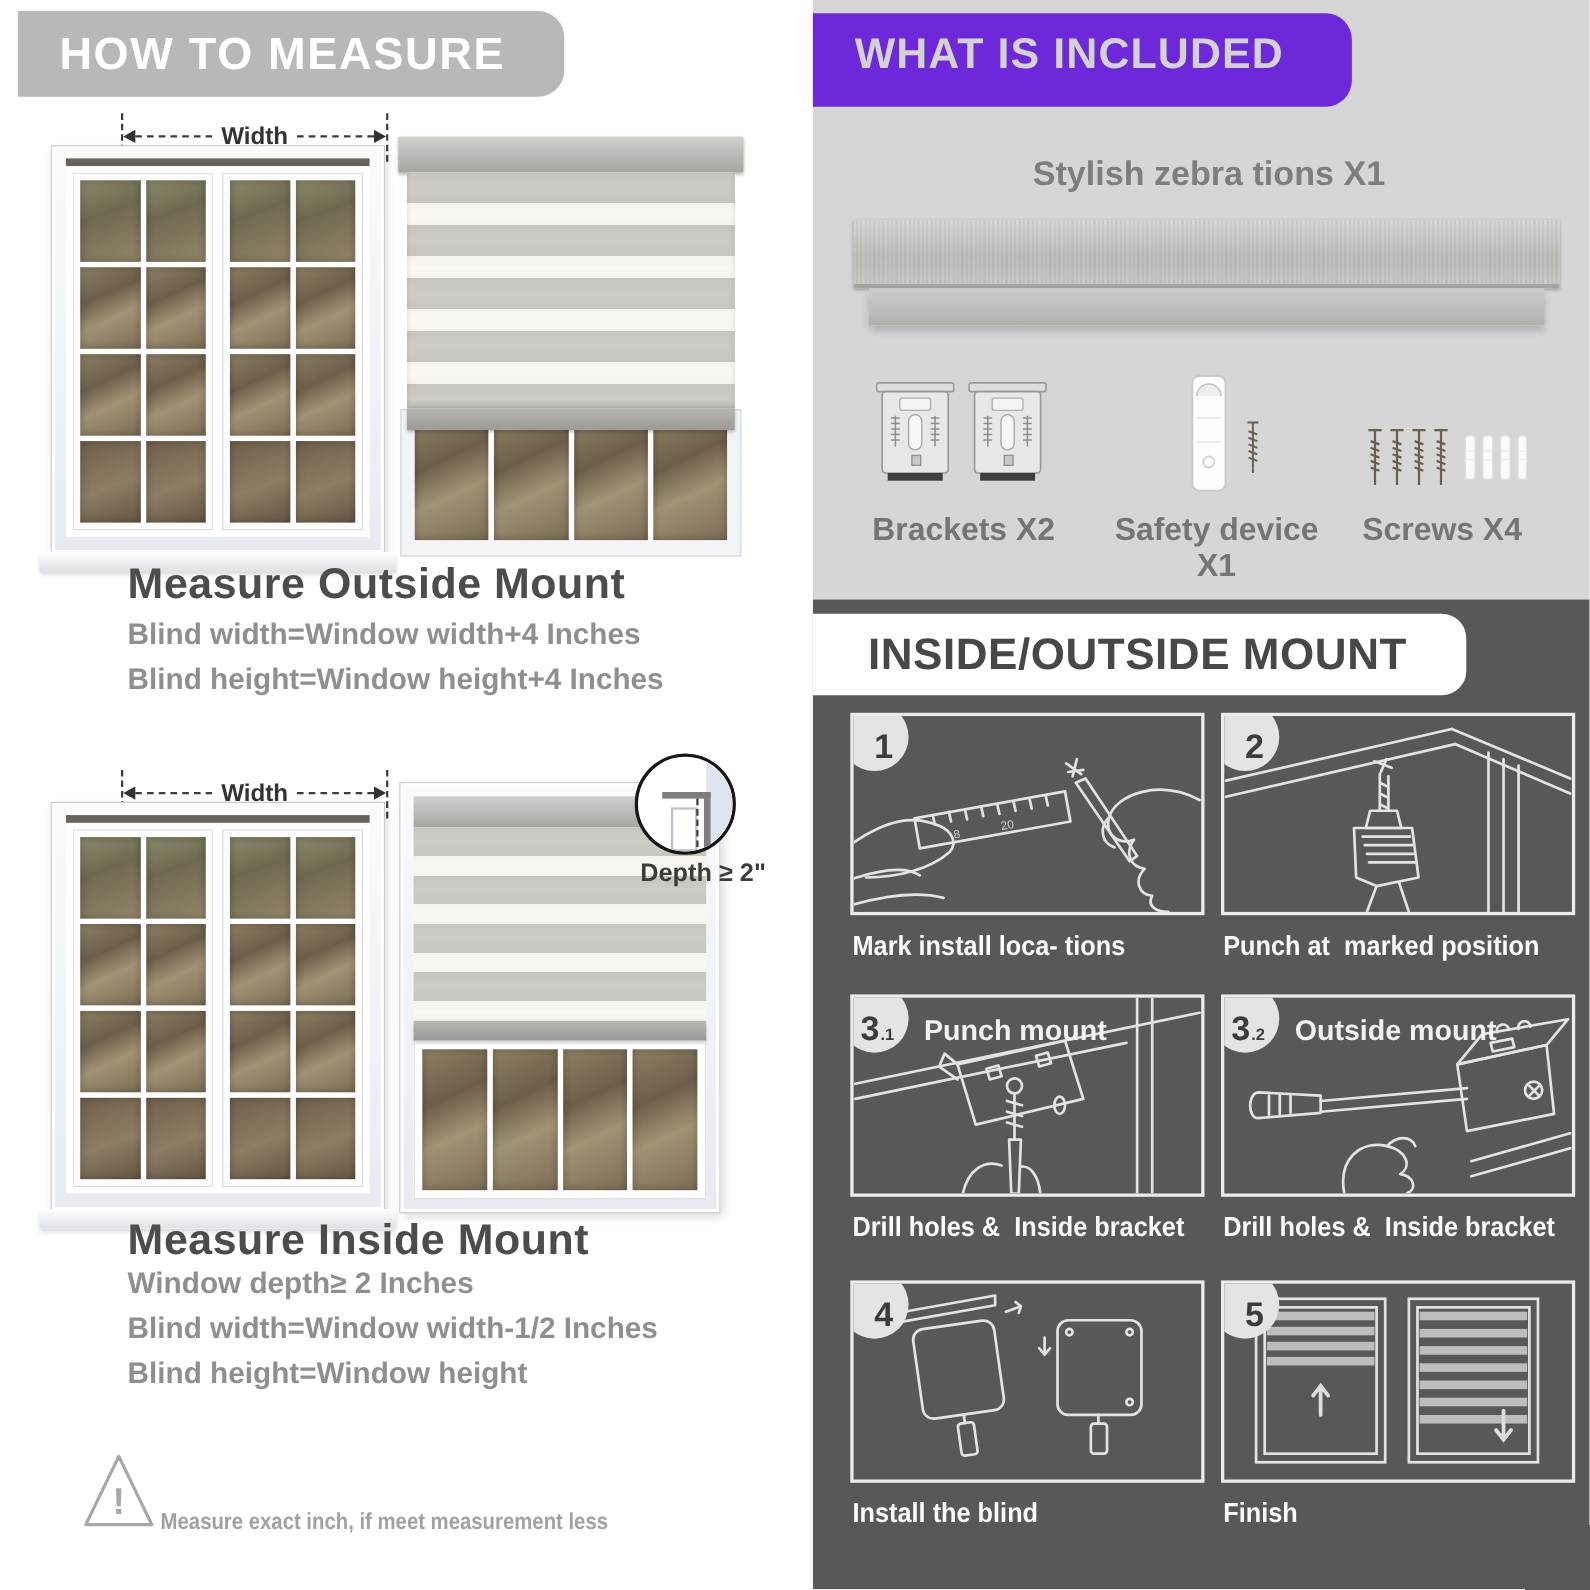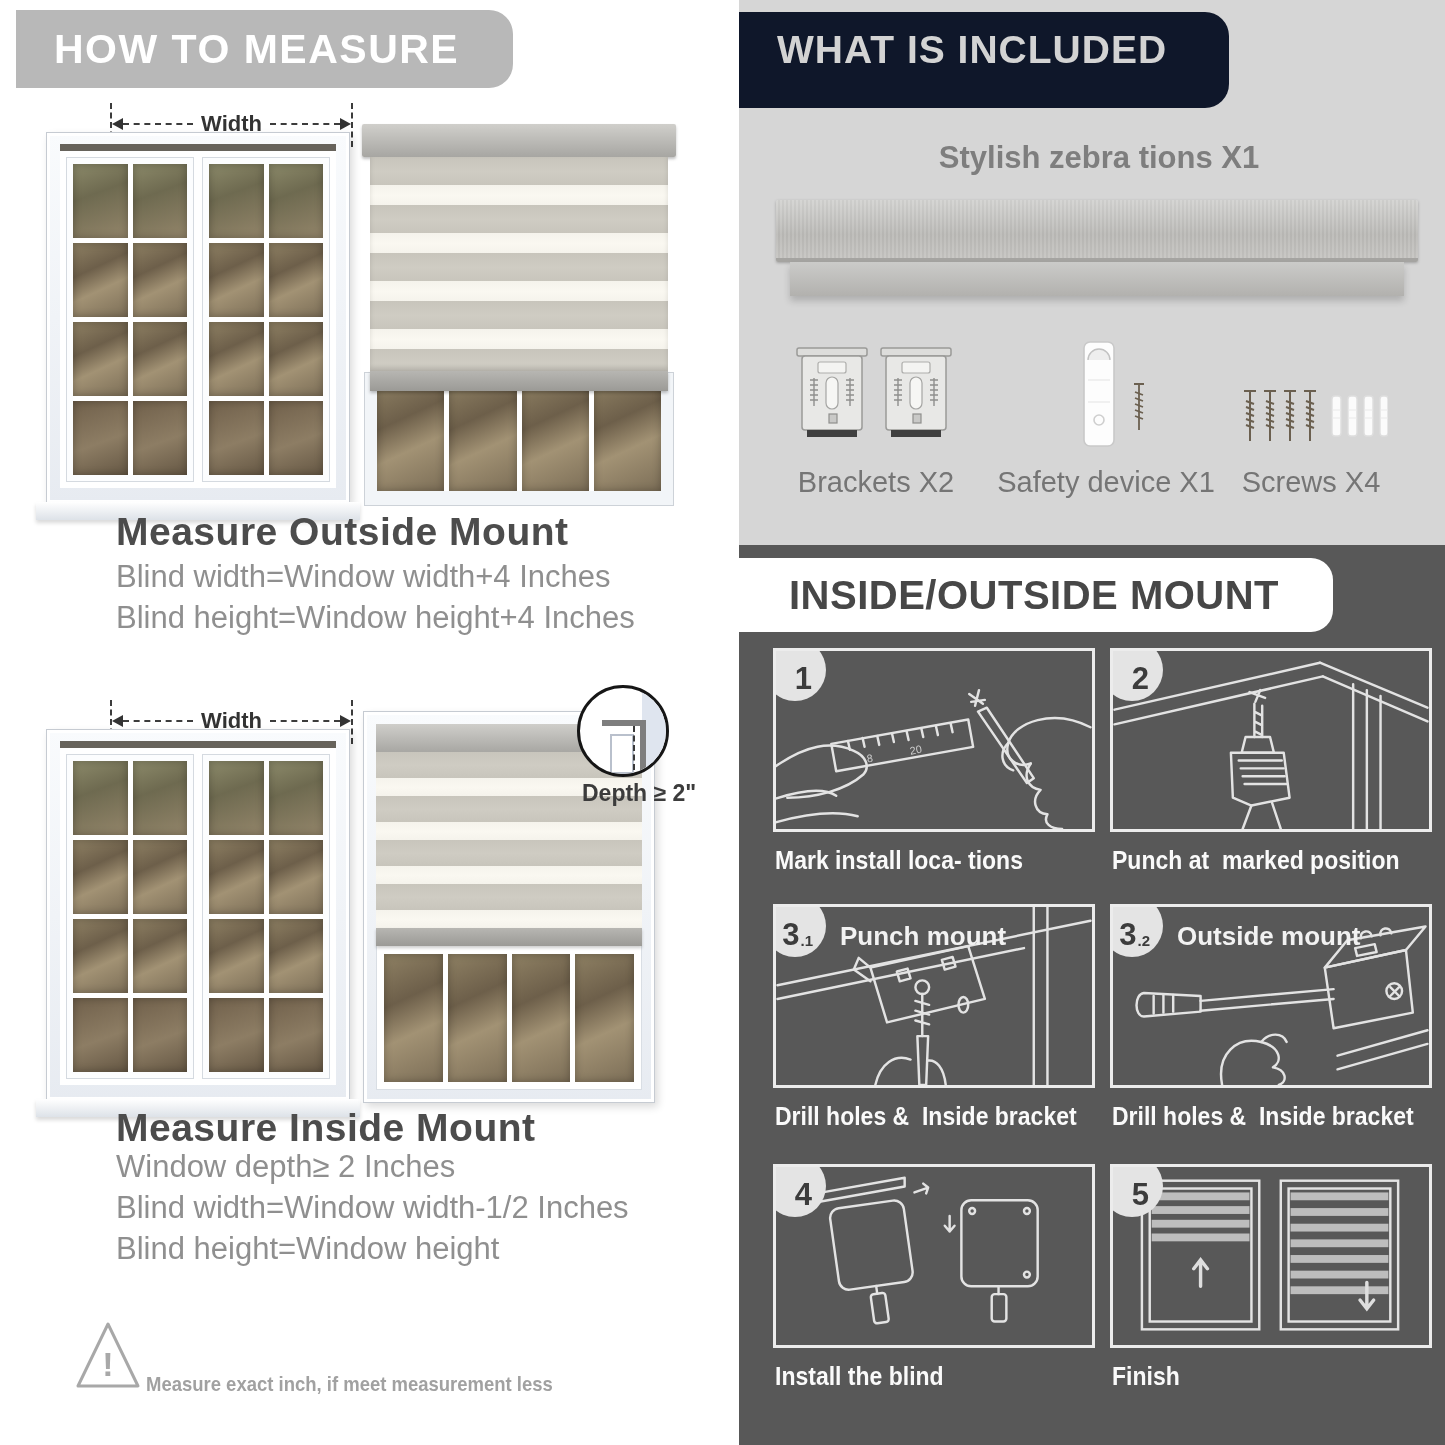--- a/index.html
+++ b/index.html
@@ -80,42 +80,42 @@
   .mag { position:absolute; left:561px; top:685px; width:92px; height:92px; border:3px solid #161616;
     border-radius:50%; background:#ffffff; overflow:hidden; z-index:6; }
   .mag-sky { position:absolute; right:0; top:0; width:24px; bottom:0; background:#dfe5ef; }
   .mag-L { position:absolute; left:22px; top:32px; right:20px; bottom:0;
     border-top:6px solid #7e7e7e; border-right:6px solid #7e7e7e; }
   .mag-inner { position:absolute; left:30px; top:46px; right:32px; bottom:0; border:2px solid #b9c0cc; }
   .mag-dash { position:absolute; right:31px; top:38px; bottom:4px; border-left:2px dashed #3a3a3a; }
   .depth-lbl { position:absolute; left:566px; top:780px; font-size:23px; font-weight:bold; color:#3c3c3c; }
 
   .h1-left { position:absolute; left:100px; font-size:39px; font-weight:bold; color:#4c4c4c; letter-spacing:.5px; }
-  .formula { font-size:31px; font-weight:normal; color:#8f8f8f; line-height:41px; }
+  .formula { font-size:27px; font-weight:bold; color:#8f8f8f; line-height:41px; }
   .fblock { position:absolute; left:100px; }
 
   .warn-text { position:absolute; left:130px; top:1324px; font-size:21px; font-weight:bold; color:#a1a1a1;
     line-height:24px; transform:scaleX(.88); transform-origin:left top; white-space:pre; }
   .warn-tri { position:absolute; left:58px; top:1318px; }
 
   
   .right-light { position:absolute; left:723px; top:0; width:722px; height:545px; background:#d6d6d6; }
-  .hdr-included { position:absolute; left:723px; top:12px; width:490px; height:96px; background:#0f172a;
+  .hdr-included { position:absolute; left:723px; top:12px; width:490px; height:85px; background:#6d28d9;
     border-radius:0 24px 24px 0; }
   .hdr-included .t { color:#d3d3d3; font-size:39px; font-weight:bold; letter-spacing:1px;
     line-height:76px; padding-left:38px; }
   .product-lbl { position:absolute; left:763px; top:140px; width:640px; text-align:center;
     font-size:31px; font-weight:bold; color:#7e7e7e; }
   .rail-main { position:absolute; left:760px; top:200px; width:642px; height:62px; border-radius:2px;
     background:linear-gradient(180deg,#d4d4d2 0%,#bcbbb8 60%,#c6c5c2 100%),
     repeating-linear-gradient(90deg, rgba(255,255,255,.05) 0 2px, rgba(0,0,0,.03) 2px 4px);
     background-blend-mode:overlay; border-bottom:4px solid #a5a4a1; box-shadow:0 1px 3px rgba(0,0,0,.25); }
   .rail-valance { position:absolute; left:774px; top:262px; width:614px; height:34px;
     background:linear-gradient(180deg,#cbcbc9,#b2b1ae); box-shadow:0 5px 7px rgba(0,0,0,.18); }
-  .part-lbl { position:absolute; top:466px; text-align:center; font-size:29px; font-weight:normal; color:#757575; }
+  .part-lbl { position:absolute; top:466px; text-align:center; font-size:29px; font-weight:bold; color:#757575; }
   .pl-1 { left:760px; width:200px; } .pl-2 { left:980px; width:220px; } .pl-3 { left:1205px; width:180px; }
   .part-svg { position:absolute; }
 
   .dark-bg { position:absolute; left:723px; top:545px; width:722px; height:900px; background:#585858; }
   .hdr-mount { position:absolute; left:723px; top:558px; width:594px; height:74px; background:#ffffff;
     border-radius:0 22px 22px 0; }
   .hdr-mount .t { color:#474747; font-size:40px; font-weight:bold; letter-spacing:.5px;
     line-height:74px; padding-left:50px; }
 
   .panel { position:absolute; width:322px; height:184px; border:3px solid #ececec; overflow:hidden; }

